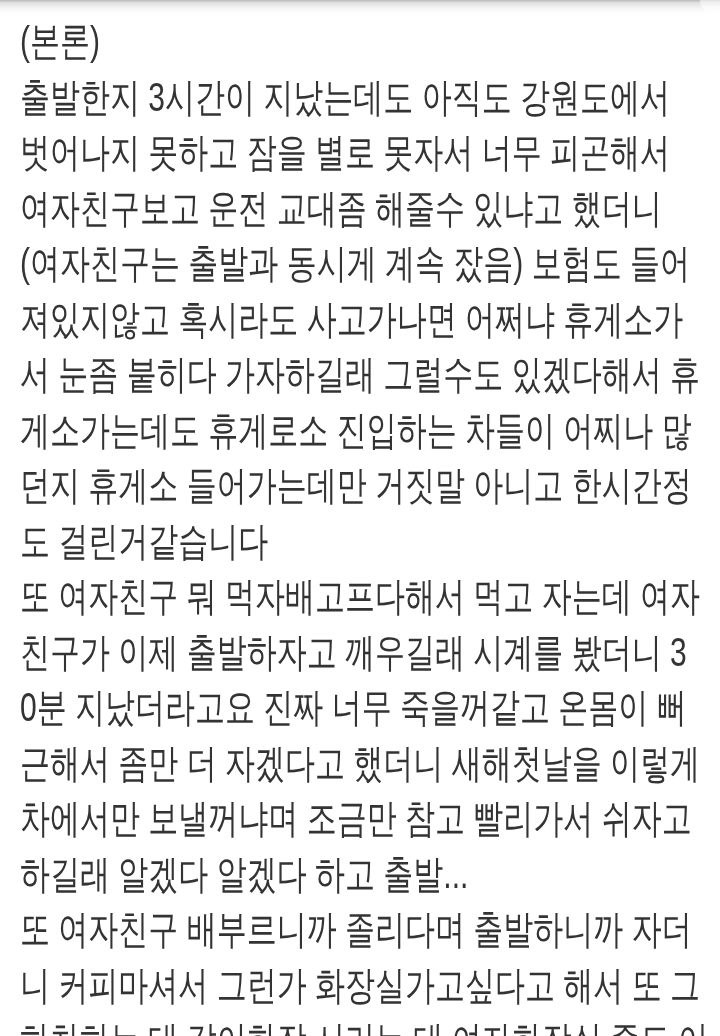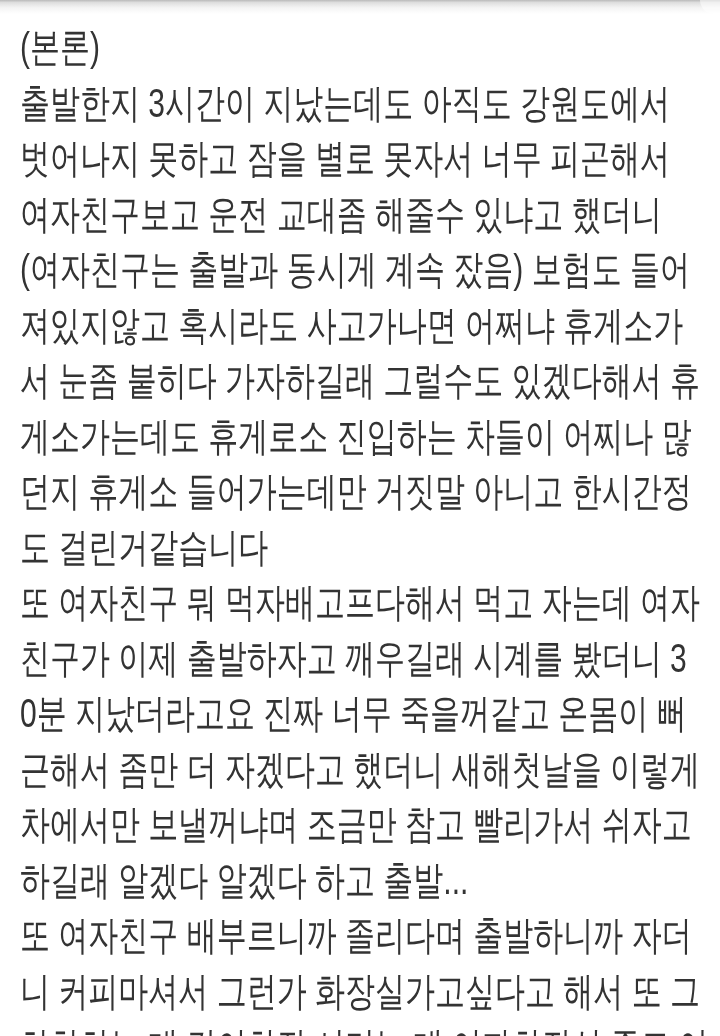--- a/index.html
+++ b/index.html
@@ -31,21 +31,21 @@
     background: #ffffff;
     border-bottom-left-radius: 14px;
     opacity: .55;
     z-index: 2;
   }
   .post-content {
     position: absolute;
     top: 0; left: 0;
     width: 720px;
     height: 1036px;
-    padding: 20px 0 0 20px;
+    padding: 14px 0 0 20px;
     box-sizing: border-box;
     overflow: hidden;
     z-index: 3;
   }
   .post-line {
     display: block;
     white-space: nowrap;
     height: 55.5px;
     line-height: 55.5px;
     font-size: 40px;

